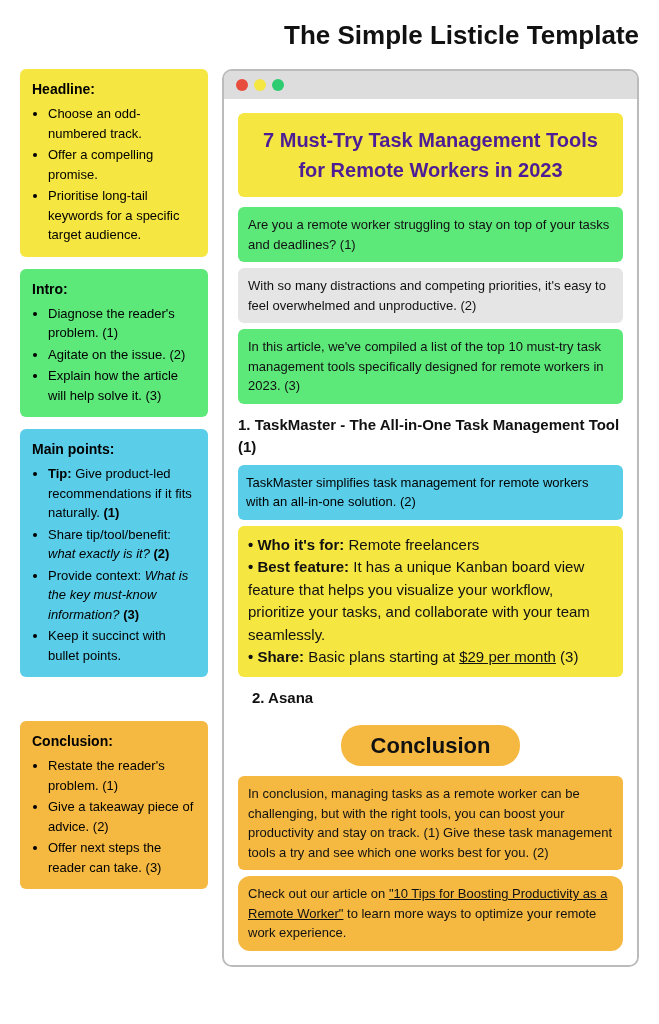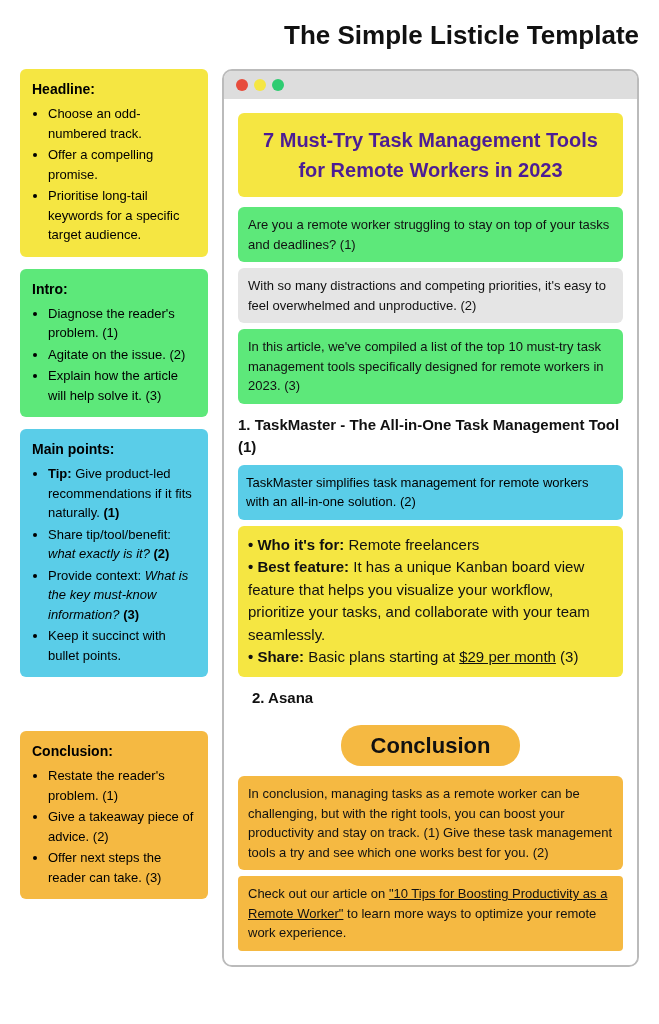--- a/index.html
+++ b/index.html
@@ -148,31 +148,31 @@
       background: #f5b942;
       border-radius: 6px;
       padding: 8px 10px;
       font-size: 13px;
       margin-bottom: 6px;
       text-align: left;
       color: #111;
     }
     .conclusion-text-2 {
       background: #f5b942;
-      border-radius: 4px;
+      border-radius: 12px;
       padding: 8px 10px;
       font-size: 13px;
       text-align: left;
       color: #111;
     }
     .underline { text-decoration: underline; }
     .italic { font-style: italic; }
     .bold { font-weight: bold; }
     .left-bottom {
-      margin-top: 10px;
+      margin-top: 0;
     }
   </style>
 </head>
 <body>
 
 <h1 class="page-title">The Simple Listicle Template</h1>
 
 <div class="main-layout">
 
   <div class="left-panel">

